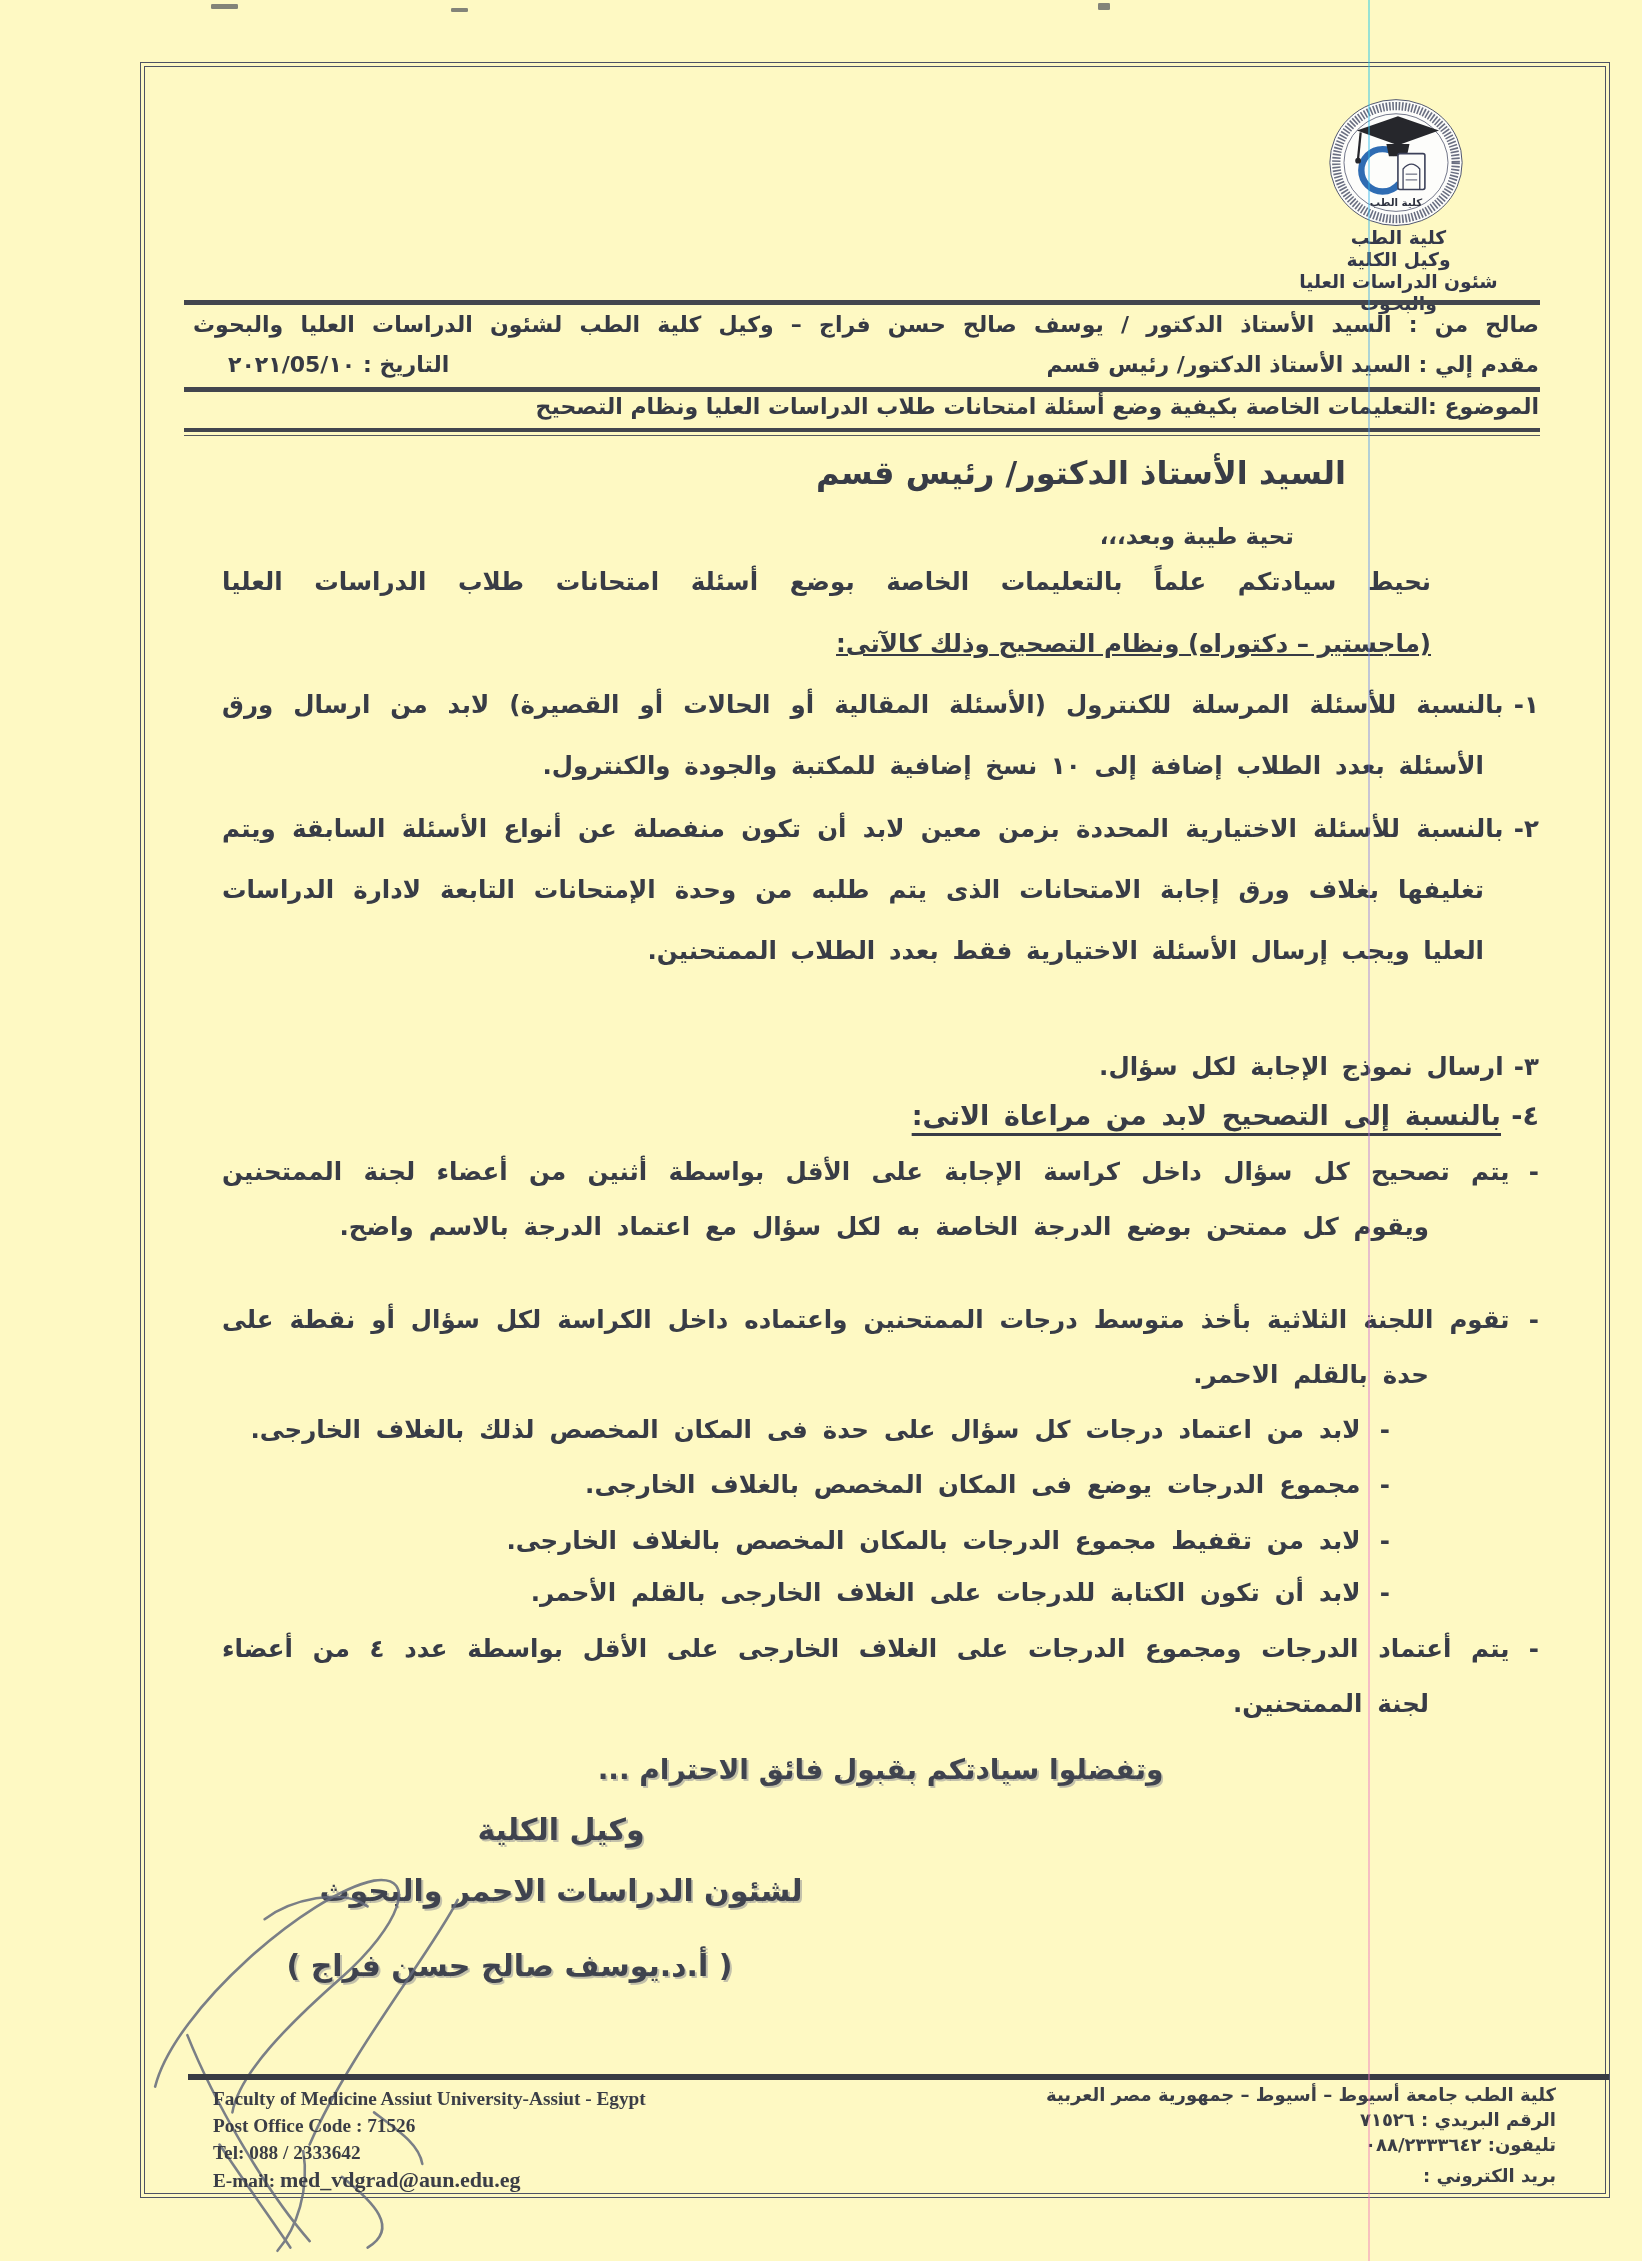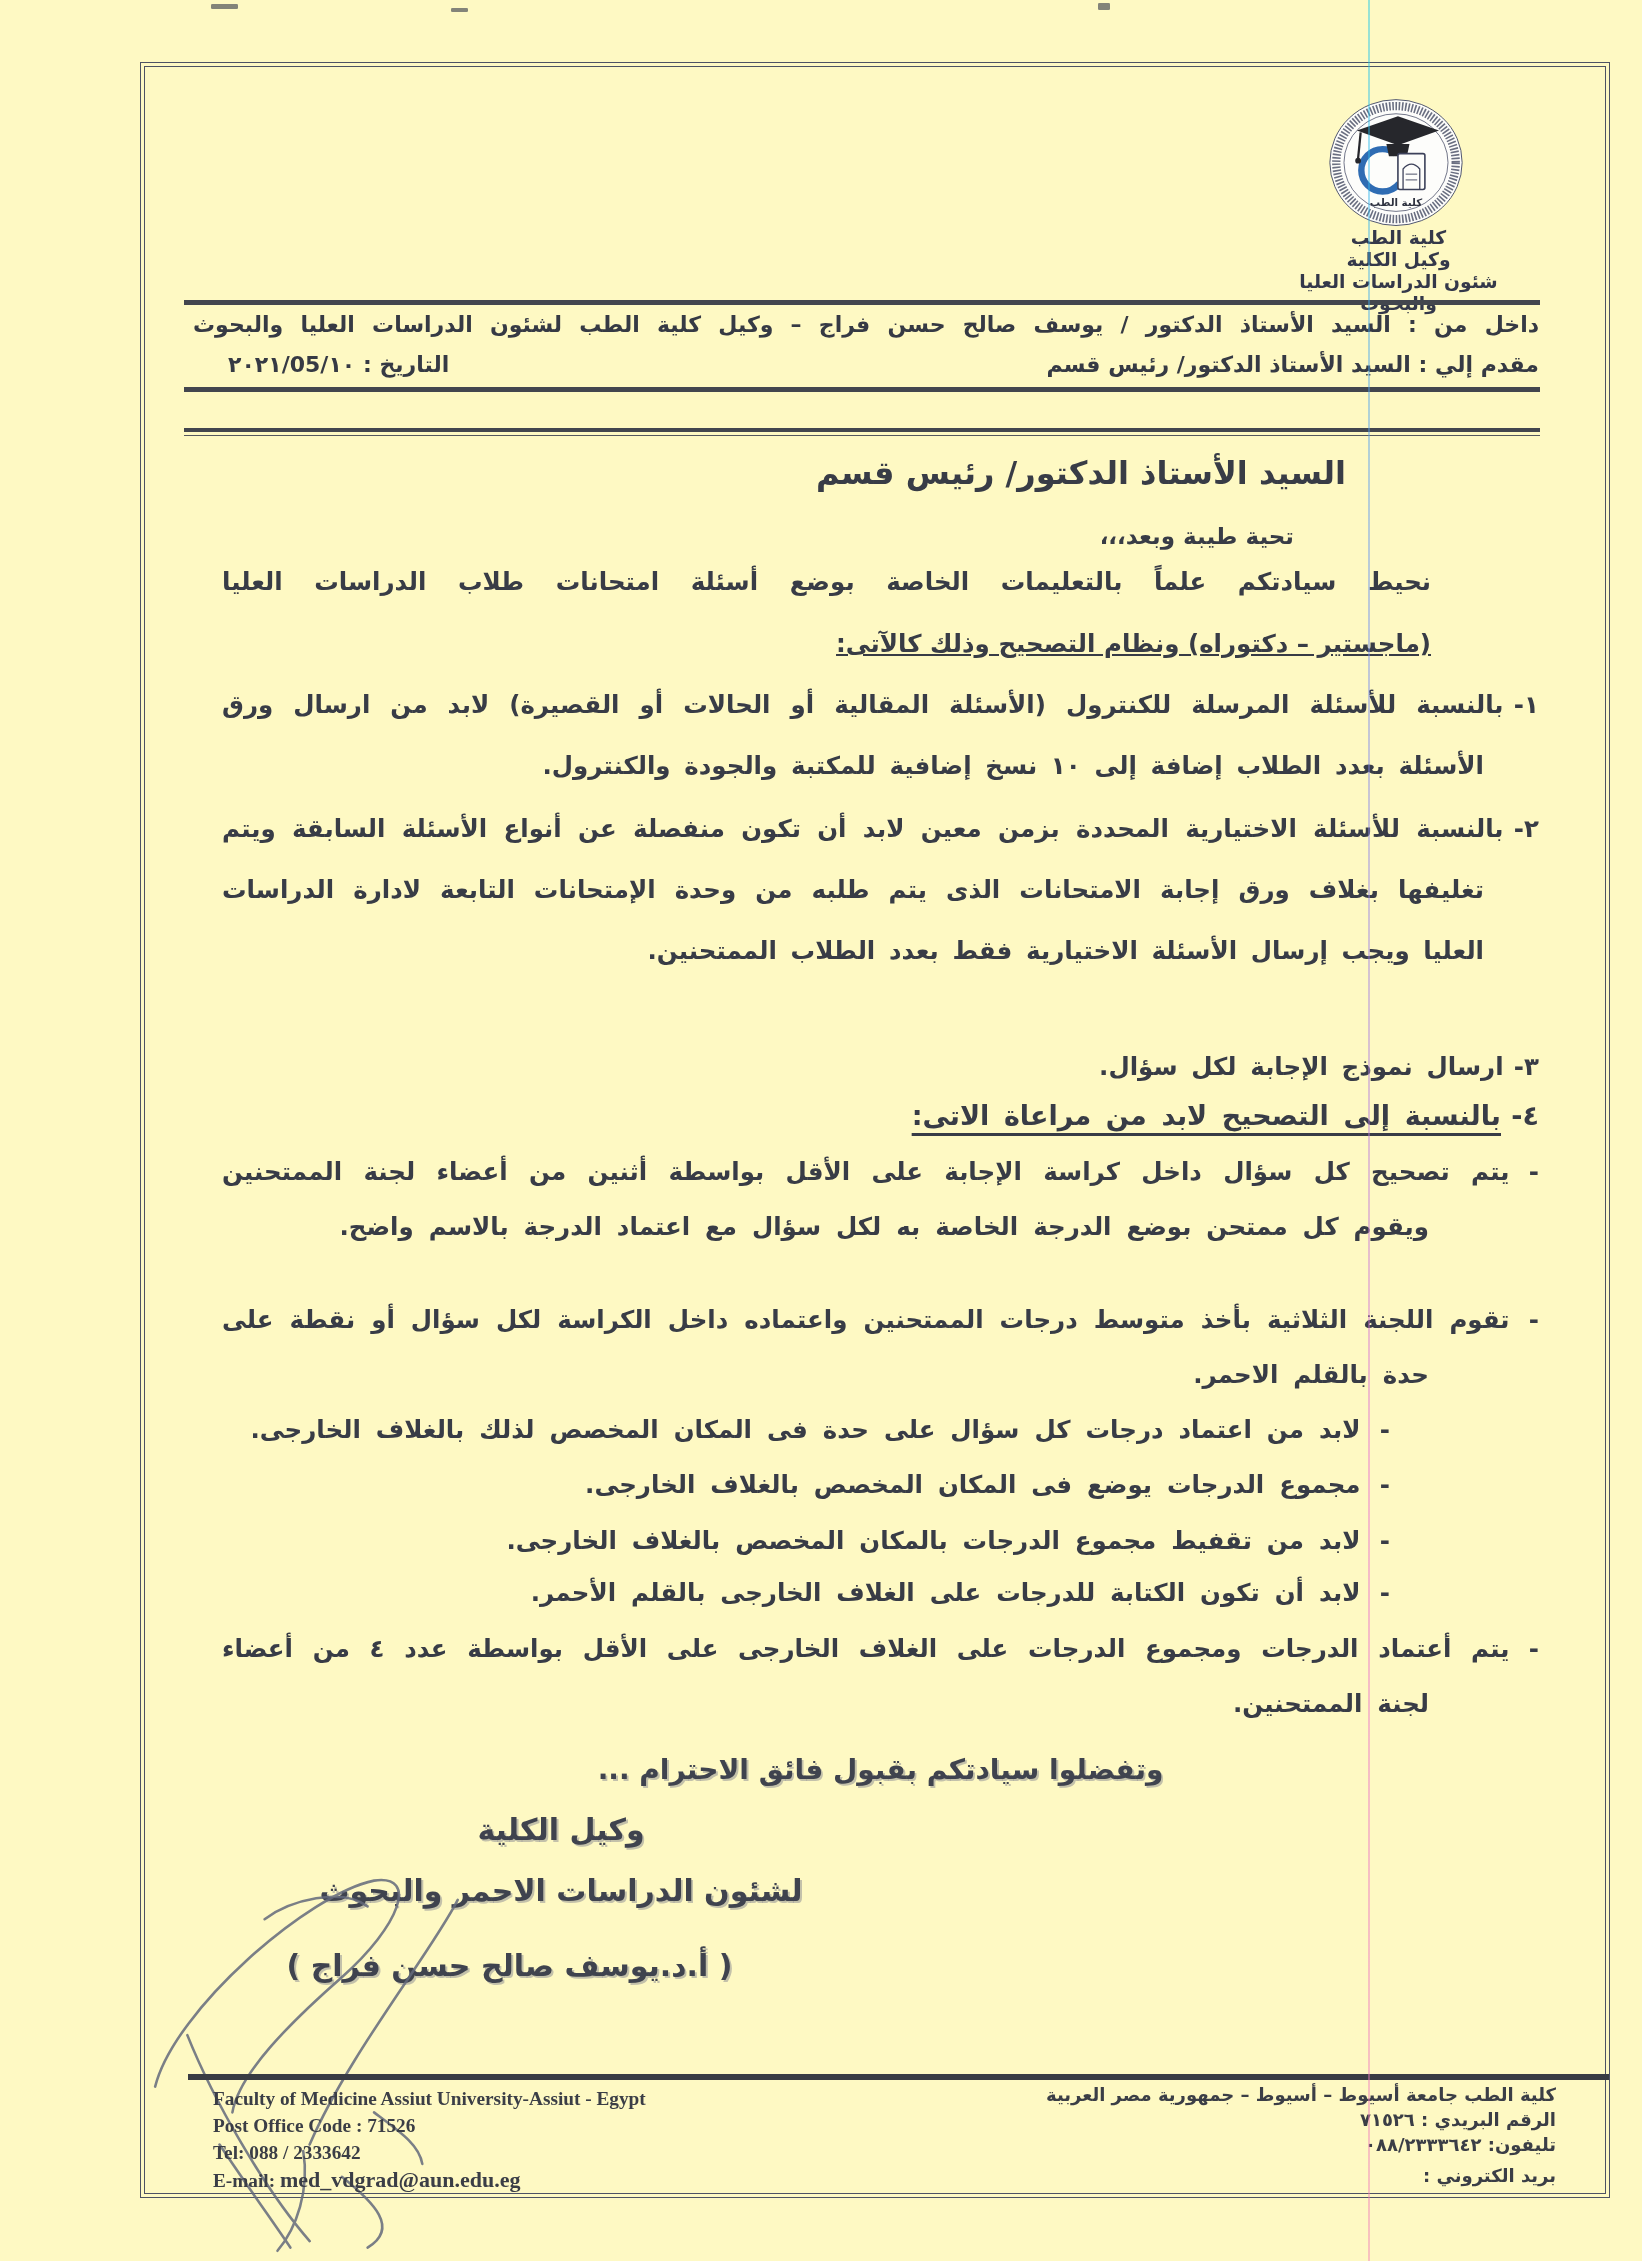--- a/index.html
+++ b/index.html
@@ -98,37 +98,40 @@
 
   <div class="letterhead">
     <div>كلية الطب</div>
     <div>وكيل الكلية</div>
     <div>شئون الدراسات العليا والبحوث</div>
   </div>
 
   <div class="rule r-top"></div>
 
   <div class="meta meta1">
-    <span>داخل من :</span>
+    <span>صالح من :</span>
     <span>السيد الأستاذ الدكتور / يوسف صالح حسن فراج – وكيل كلية الطب لشئون الدراسات العليا والبحوث</span>
   </div>
 
   <div class="meta meta2">
     <span>
       <span>مقدم إلي :</span>
       <span>السيد الأستاذ الدكتور/ رئيس قسم</span>
     </span>
     <span>
       <span>التاريخ :</span>
       <span>٢٠٢١/05/١٠</span>
     </span>
   </div>
 
   <div class="rule r-mid"></div>
 
+  <div class="meta subject">
+    <span>الموضوع :</span><span>التعليمات الخاصة بكيفية وضع أسئلة امتحانات طلاب الدراسات العليا ونظام التصحيح</span>
+  </div>
 
   <div class="rule r-sub"></div>
   <div class="rule r-sub2"></div>
 
   <div class="blk title">السيد الأستاذ الدكتور/ رئيس قسم</div>
   <div class="blk greet">تحية طيبة وبعد،،،</div>
 
   <div class="blk intro">
     <div class="l1">نحيط سيادتكم علماً بالتعليمات الخاصة بوضع أسئلة امتحانات طلاب الدراسات العليا</div>
     <div class="l2">(ماجستير – دكتوراه) ونظام التصحيح وذلك كالآتى:</div>

